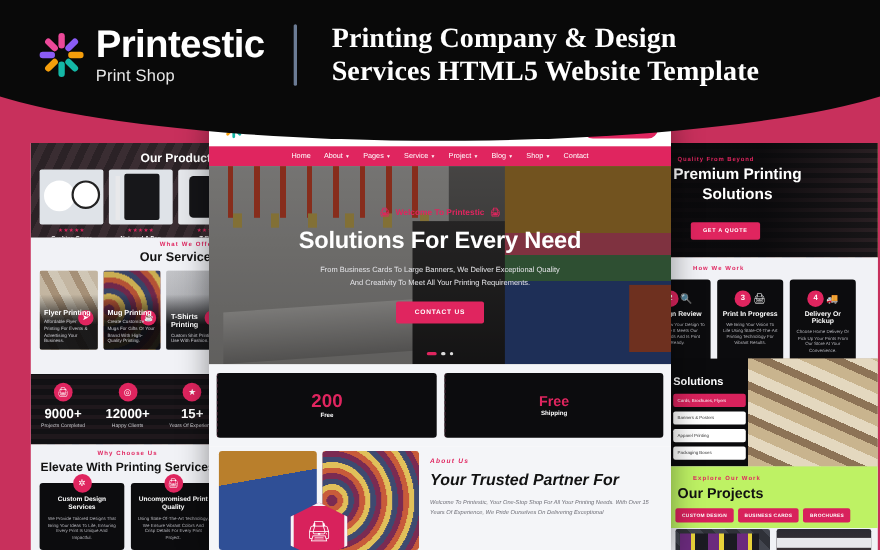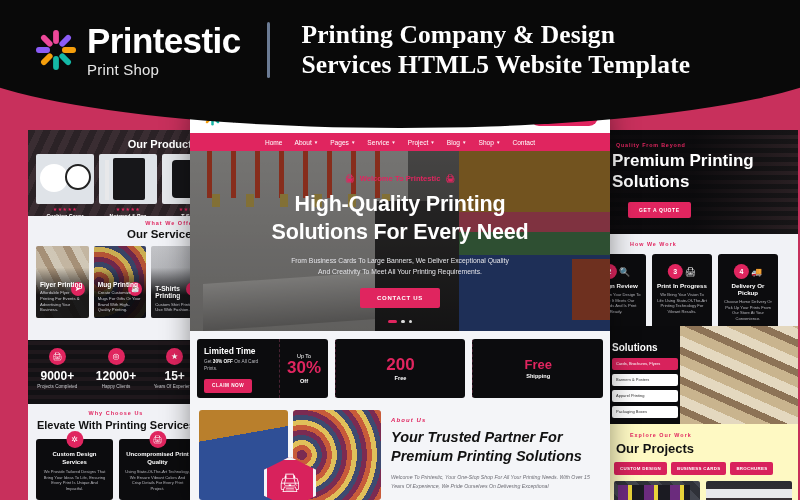--- a/index.html
+++ b/index.html
@@ -131,21 +131,21 @@
     display:flex; align-items:center; justify-content:center; font-size:8px;
   }
   .why-name { color:#fff; font-size:6px; font-weight:700; line-height:1.25;}
   .why-desc { color:#b6b6bc; font-size:4.1px; line-height:1.4; margin-top:3px;}
 
   
   #right-panel { left:608px; top:130px; width:190px; height:370px; }
   .rp-hero { height:104px; position:relative; }
   .rp-hero-shade { position:absolute; inset:0; background:linear-gradient(90deg, rgba(8,8,10,.88) 0 45%, rgba(8,8,10,.25) 100%); }
   .rp-eyebrow { position:absolute; left:8px; top:12px; color:#e0255f; font-size:5.4px; font-weight:700; letter-spacing:.8px;}
-  .rp-title { position:absolute; left:4px; top:20px; color:#fff; font-size:17px; font-weight:700; line-height:1.25;}
+  .rp-title { position:absolute; left:4px; top:20px; color:#fff; font-size:14px; font-weight:700; line-height:1.25;text-align:center;}
   .rp-btn {
     position:absolute; left:20px; top:72px; background:#e0255f; color:#fff;
     font-size:5px; font-weight:700; letter-spacing:.6px; padding:5px 11px; border-radius:2px;
   }
 
   .rp-process { background:#f1f2f6; height:92px; padding-top:7px; position:relative;}
   .eyebrow-l { color:#e0255f; font-size:5.4px; font-weight:700; letter-spacing:1px; padding-left:22px;}
   .sec-title-l { color:#121212; font-size:13px; font-weight:700; padding-left:8px; margin-top:3px;}
   .proc-row { display:flex; gap:6px; padding-left:0; margin-top:7px; }
   .proc-card {
@@ -165,21 +165,21 @@
   .proc-desc { color:#b6b6bc; font-size:4.1px; line-height:1.4; margin-top:3px;}
 
   .rp-sol { height:98px; position:relative; }
   .sol-left { position:absolute; left:0; top:0; width:72px; height:100%; background:#0b0b0d; }
   .sol-title { color:#fff; font-size:10px; font-weight:700; position:absolute; left:4px; top:16px; }
   .sol-list { position:absolute; left:4px; top:32px; width:66px; }
   .sol-item { height:12px; background:#fff; border-radius:2px; margin-bottom:4px; font-size:4px; color:#333; padding:3px 4px; }
   .sol-item.active { background:#d8225c; color:#fff; }
   .sol-img { position:absolute; left:72px; top:0; right:0; height:100%; }
 
-  .rp-projects { background:#fef9c3; height:76px; padding-top:8px; position:relative;}
+  .rp-projects { background:#bef264; height:56px; padding-top:8px; position:relative;}
   .proj-chips { display:flex; gap:4px; padding:0 6px; margin-top:6px;}
   .chip { background:#d8225c; color:#fff; font-size:4.4px; font-weight:700; padding:4px 6px; border-radius:2px; letter-spacing:.3px;}
   .proj-row { display:flex; gap:6px; padding:0 6px; margin-top:6px;}
   .proj-card { flex:1; height:46px; border-radius:2px; position:relative; overflow:hidden;}
 
   
   #center-shot {
     position:absolute; left:190px; top:100px; width:420px; height:400px;
     background:#ffffff; z-index:30; box-shadow:0 6px 26px rgba(0,0,0,.42);
     overflow:hidden;
@@ -547,46 +547,33 @@
       <div class="hero-chair"></div>
     </div>
     <div class="hero-ov"></div>
     <div class="hero-body">
       <div class="hero-eyebrow">
         <span>🖨</span>
         <span>Welcome To Printestic</span>
         <span>🖨</span>
       </div>
       <div class="hero-h1">
-        <div>High-Quality Printing</div>
         <div>Solutions For Every Need</div>
       </div>
       <div class="hero-p">From Business Cards To Large Banners, We Deliver Exceptional Quality And Creativity To Meet All Your Printing Requirements.</div>
       <div class="hero-btn">CONTACT US</div>
     </div>
     <div class="hero-dots">
       <span class="dot on"></span>
       <span class="dot"></span>
       <span class="dot"></span>
     </div>
   </div>
 
   <div class="promos">
-    <div class="promo">
-      <div class="promo-l">
-        <div class="promo-t">Limited Time</div>
-        <div class="promo-d"><span>Get </span><b>30% OFF</b><span> On All Card Prints.</span></div>
-        <div class="promo-btn">CLAIM NOW</div>
-      </div>
-      <div class="promo-r">
-        <div class="promo-sm">Up To</div>
-        <div class="promo-big">30%</div>
-        <div class="promo-unit">Off</div>
-      </div>
-    </div>
     <div class="promo">
       <div class="promo-r">
         <div class="promo-sm"></div>
         <div class="promo-big">200</div>
         <div class="promo-unit">Free</div>
       </div>
     </div>
     <div class="promo">
       <div class="promo-r">
         <div class="promo-sm"></div>
@@ -599,21 +586,20 @@
   <div class="about">
     <div class="about-imgs">
       <div class="ab-img" style="background:linear-gradient(170deg,#b97f2c 0 30%,#2f4f96 30% 100%)"></div>
       <div class="ab-img tex-spiral"></div>
       <div class="ab-hex">🖨</div>
     </div>
     <div class="about-txt">
       <div class="ab-eyebrow">About Us</div>
       <div class="ab-h2">
         <div>Your Trusted Partner For</div>
-        <div>Premium Printing Solutions</div>
       </div>
       <div class="ab-p">Welcome To Printestic, Your One-Stop Shop For All Your Printing Needs. With Over 15 Years Of Experience, We Pride Ourselves On Delivering Exceptional</div>
     </div>
   </div>
 </div>
 
 <div id="banner-header">
   <div id="banner-bg"></div>
   <div id="banner-inner">
     <div class="logo-wrap">

